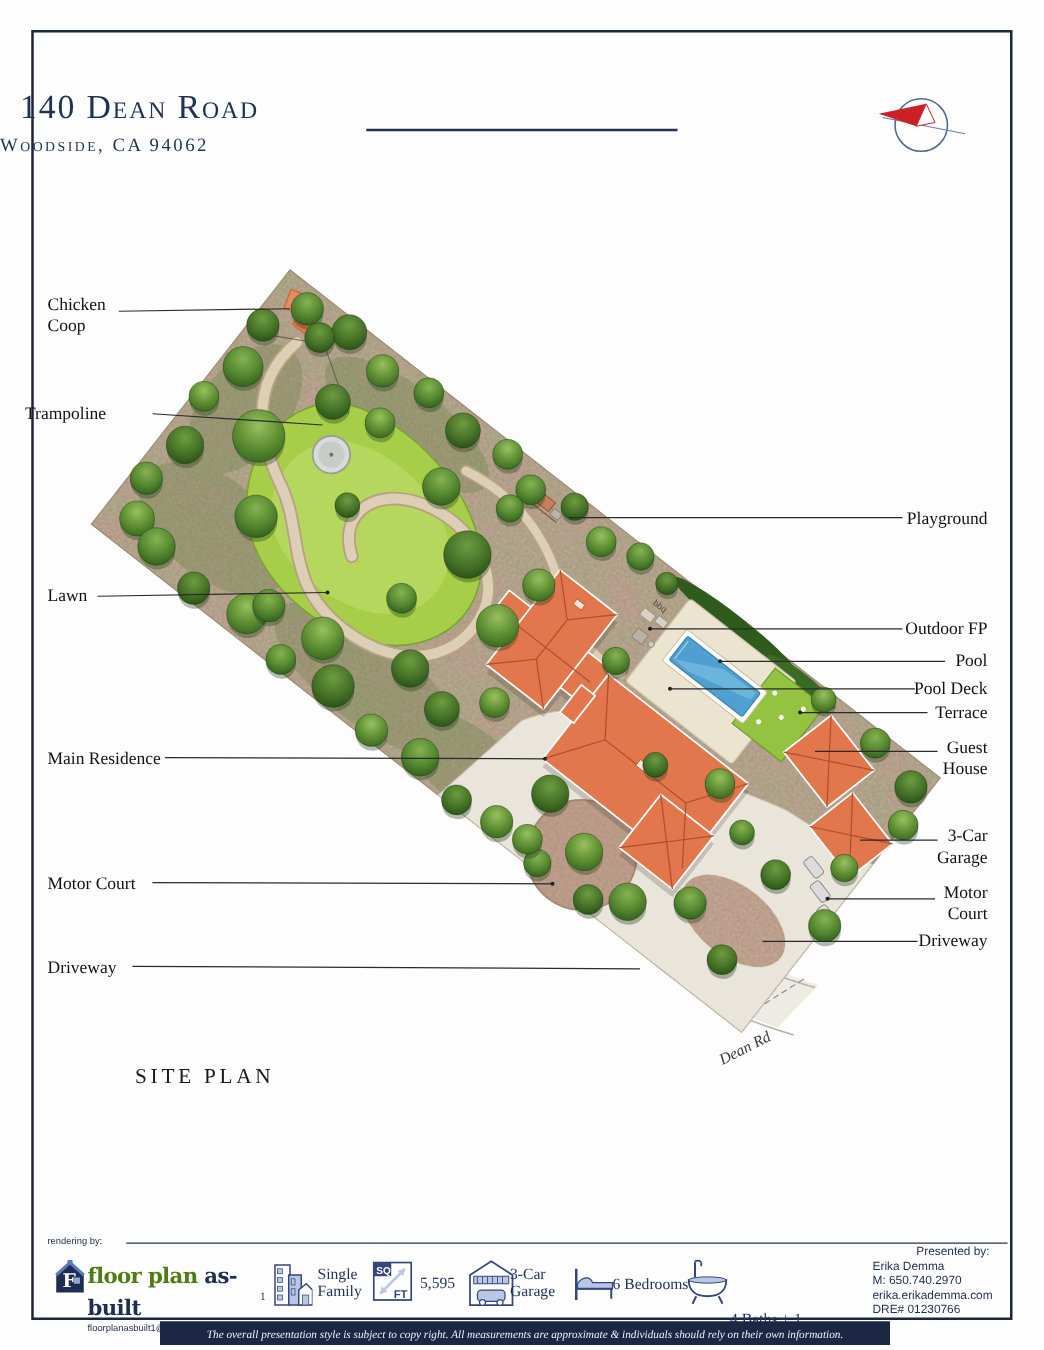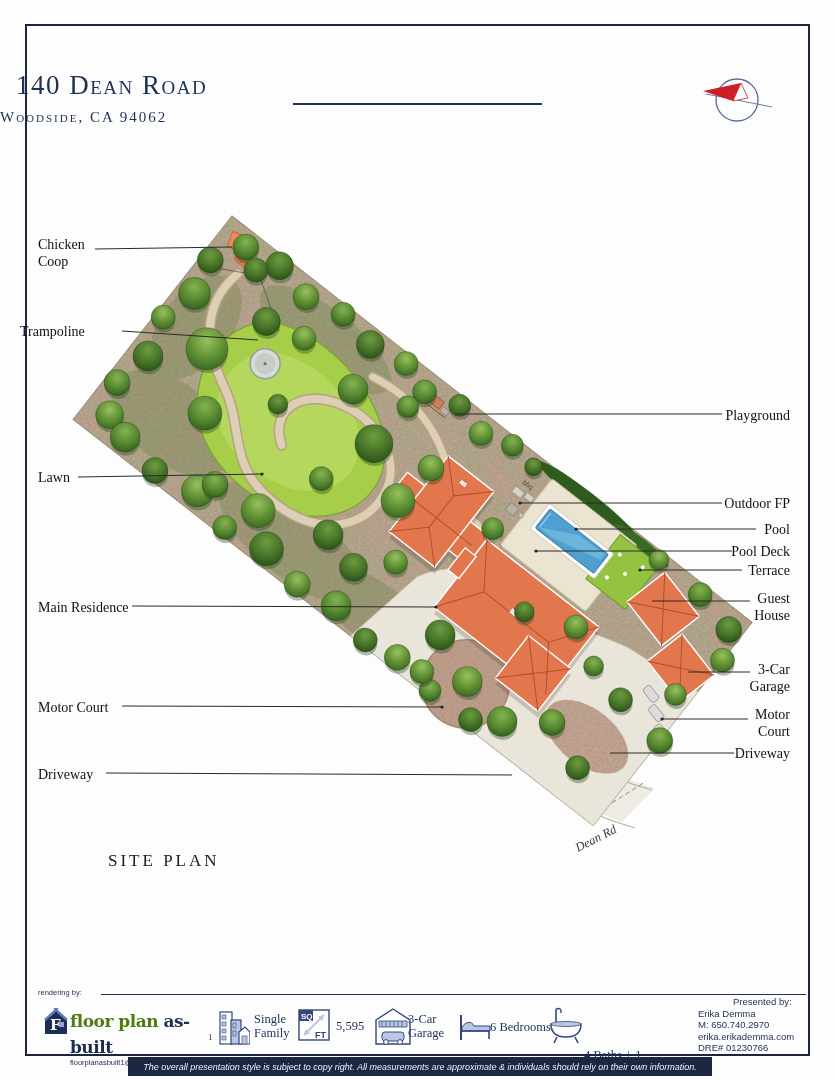--- a/index.html
+++ b/index.html
@@ -25,21 +25,21 @@
   .brand{font-family:"DejaVu Serif",serif;font-weight:bold;font-size:17px;letter-spacing:-0.5px;line-height:26px;}
   .brand .b1{color:#4d7c0f;}
   .brand .b2{color:#1e2d52;}
   .logo-email{font-family:"Liberation Sans",sans-serif;font-size:7.5px;color:#1e2d52;margin:-2px 0 0 28px;}
   .stat-label{position:absolute;font-size:12.5px;line-height:14px;color:#22335c;}
   .stat-prefix{position:absolute;font-size:9px;color:#22335c;}
   .presented{position:absolute;left:698px;top:996px;width:112px;font-family:"Liberation Sans",sans-serif;
         font-size:9.5px;line-height:11.5px;color:#1e2d52;}
   .presented .hd{padding-left:35px;}
   .disclaimer{position:absolute;left:128px;top:1057px;width:584px;height:19px;background:#1b2743;
-        color:#eef1f8;font-family:Liberation Sans, sans-serif;font-style:italic;font-size:9px;
+        color:#eef1f8;font-family:Liberation Serif, serif;font-style:italic;font-size:9px;
         display:flex;align-items:center;justify-content:center;white-space:nowrap;}
   svg{display:block;}
   .plan-svg{position:absolute;left:0;top:0;}
   .icon{position:absolute;}
 </style>
 </head>
 <body>
 
 <div class="page">
 

